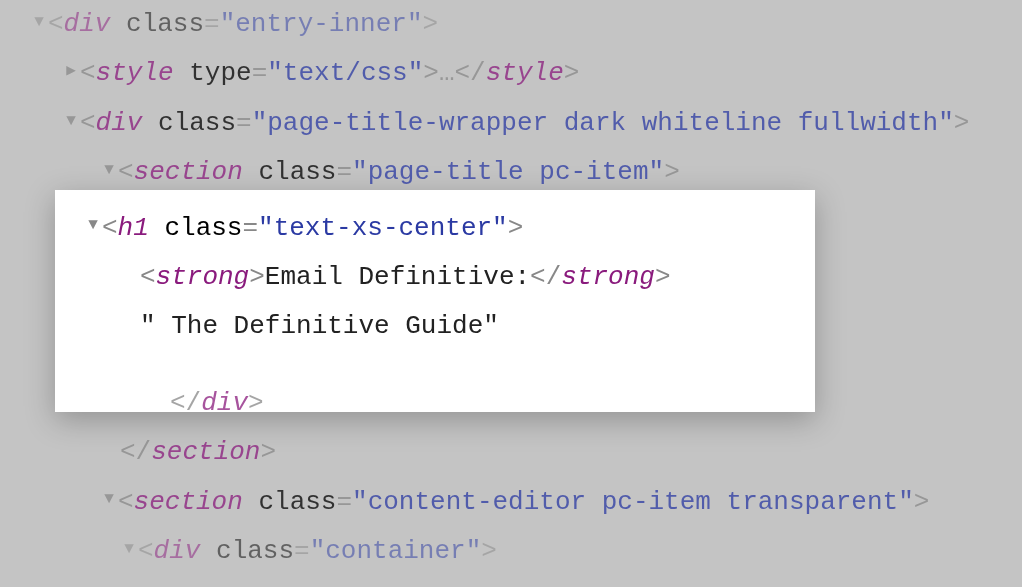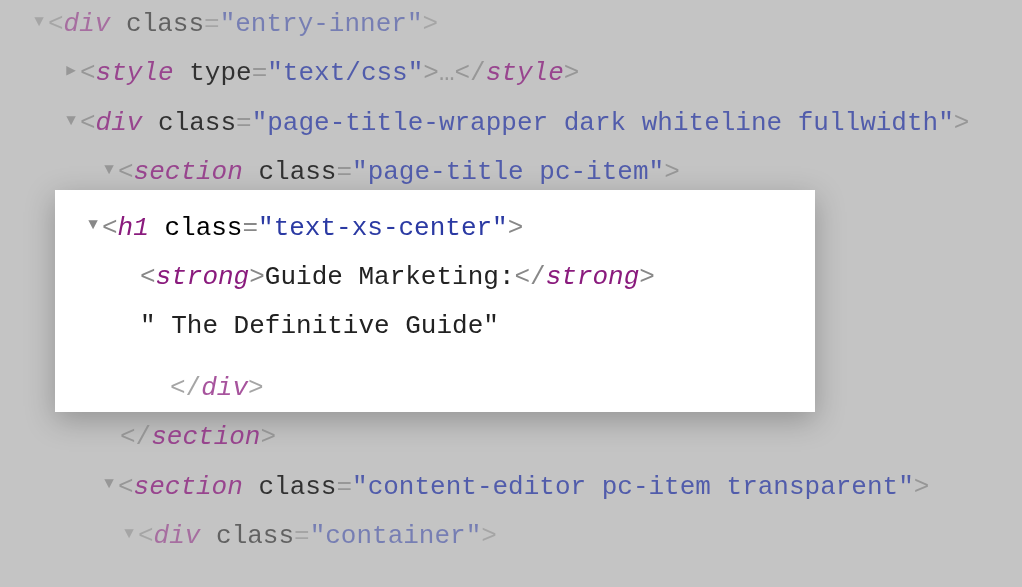--- a/index.html
+++ b/index.html
@@ -88,29 +88,29 @@
 
   <div class="code-line indent-2 dimmed">
     <span class="triangle">▼</span><span class="bracket">&lt;</span><span class="tag">section</span> <span class="attr-name">class</span><span class="eq">=</span><span class="attr-val">"page-title pc-item"</span><span class="bracket">&gt;</span>
   </div>
 
   <div class="code-line indent-h1" style="margin-top:6px;">
     <span class="triangle">▼</span><span class="bracket">&lt;</span><span class="tag">h1</span> <span class="attr-name">class</span><span class="eq">=</span><span class="attr-val">"text-xs-center"</span><span class="bracket">&gt;</span>
   </div>
 
   <div class="code-line indent-h1c">
-    <span class="bracket">&lt;</span><span class="tag">strong</span><span class="bracket">&gt;</span><span class="text-node">Guide Marketing:</span><span class="bracket">&lt;/</span><span class="tag">strong</span><span class="bracket">&gt;</span>
+    <span class="bracket">&lt;</span><span class="tag">strong</span><span class="bracket">&gt;</span><span class="text-node">Email Definitive:</span><span class="bracket">&lt;/</span><span class="tag">strong</span><span class="bracket">&gt;</span>
   </div>
 
   <div class="code-line indent-h1c">
     <span class="text-node">" The Definitive Guide"</span>
   </div>
 
 
-  <div class="code-line indent-4 dimmed" style="margin-top:12px;">
+  <div class="code-line indent-4 dimmed" style="margin-top:27px;">
     <span class="bracket">&lt;/</span><span class="tag">div</span><span class="bracket">&gt;</span>
   </div>
 
   <div class="code-line indent-3 dimmed">
     <span class="bracket">&lt;/</span><span class="tag">section</span><span class="bracket">&gt;</span>
   </div>
 
   <div class="code-line indent-2 dimmed">
     <span class="triangle">▼</span><span class="bracket">&lt;</span><span class="tag">section</span> <span class="attr-name">class</span><span class="eq">=</span><span class="attr-val">"content-editor pc-item transparent"</span><span class="bracket">&gt;</span>
   </div>

